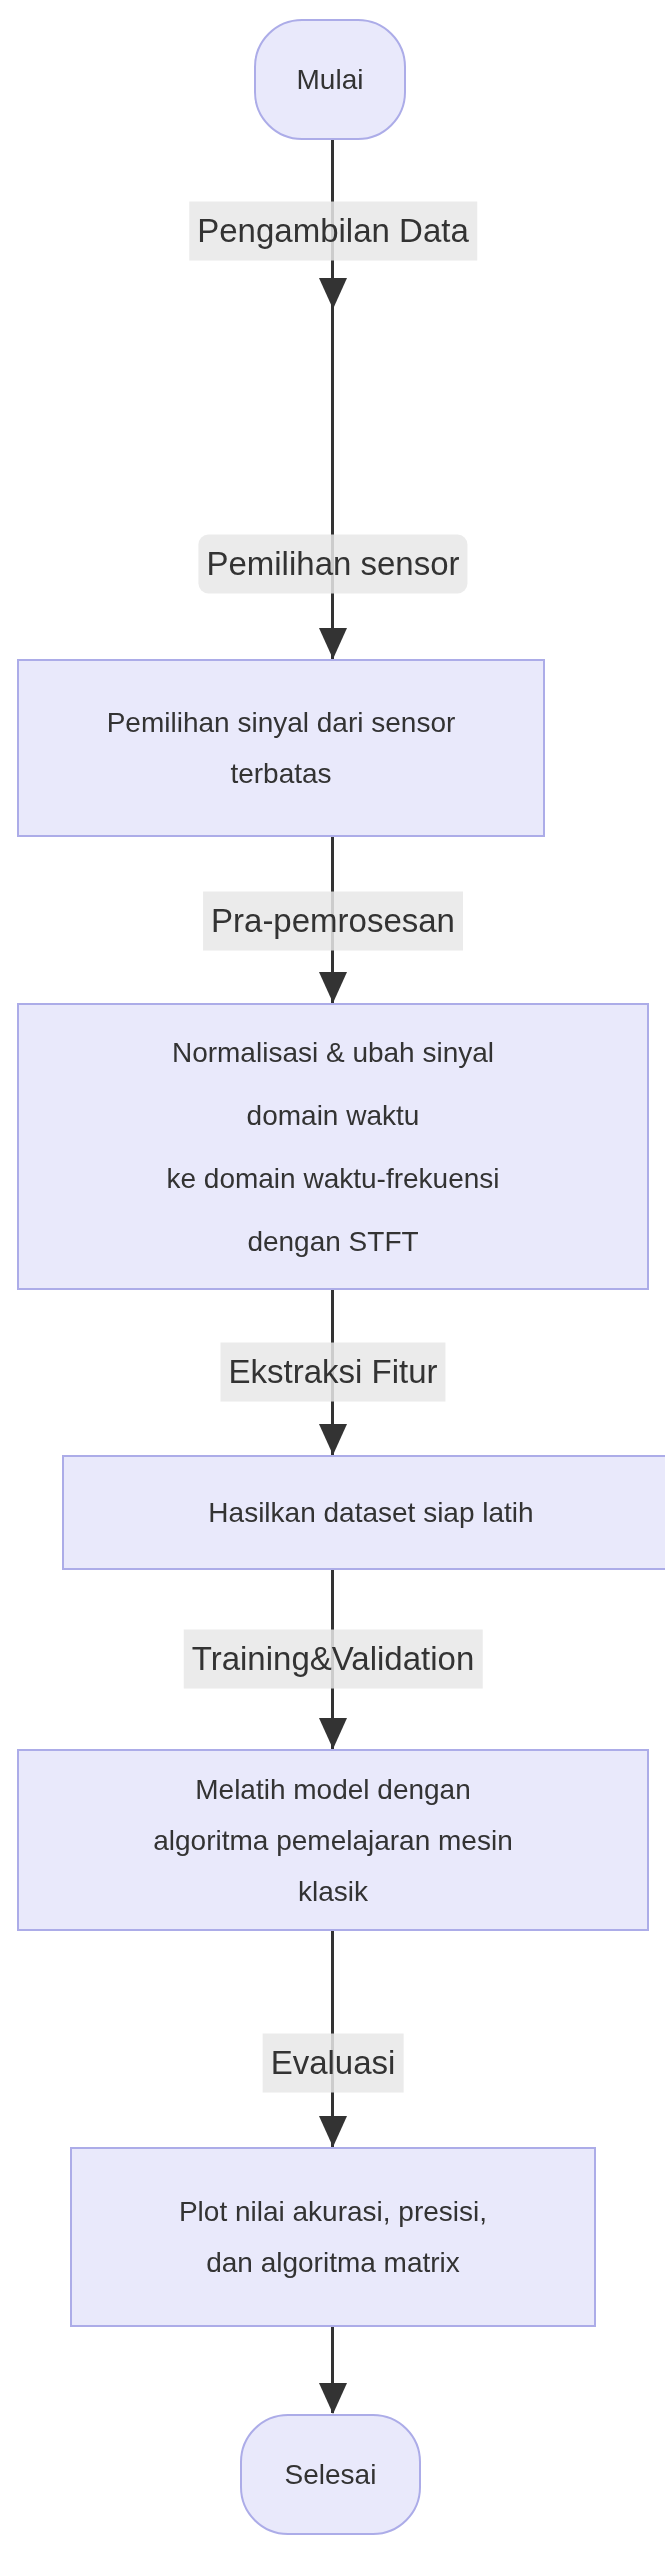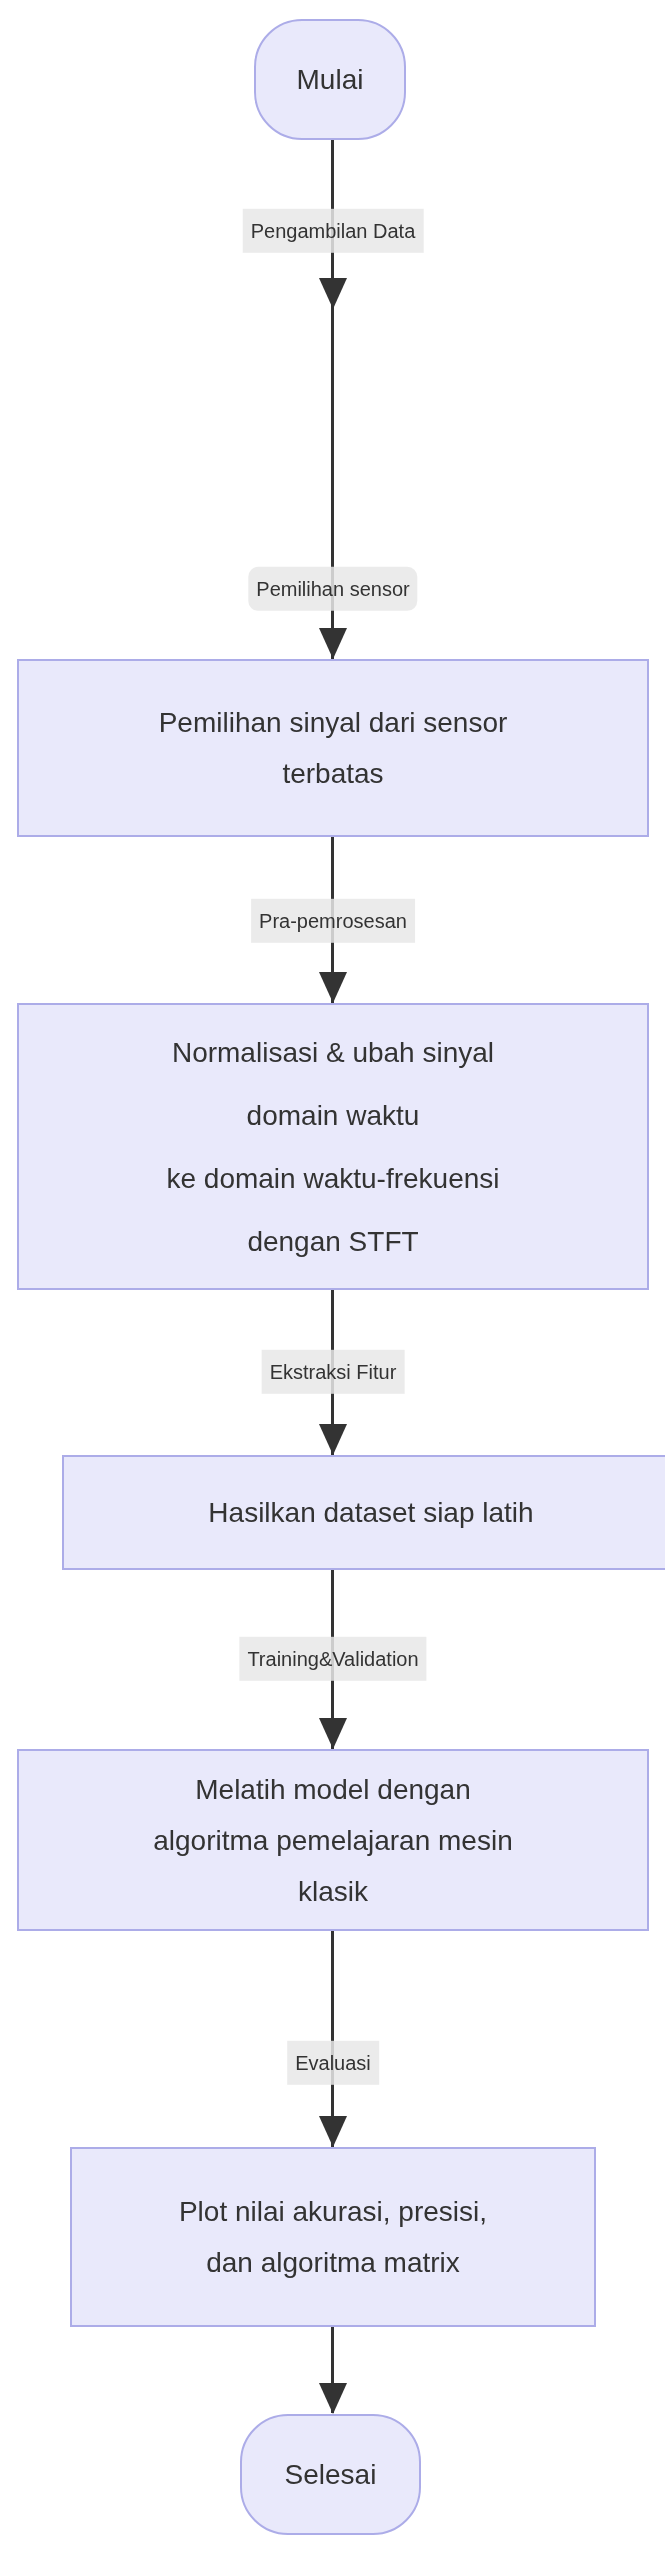--- a/index.html
+++ b/index.html
@@ -37,21 +37,21 @@
     border-left: 14.8px solid transparent;
     border-right: 14.8px solid transparent;
     border-top: 31px solid var(--edge-line);
     z-index: 1;
   }
   .edge-label {
     position: absolute;
     left: 50%;
     transform: translate(-50%, -50%);
     background: rgba(232, 232, 232, 0.85);
-    font-size: 20px;
+    font-size: 33px;
     line-height: 1.12;
     padding: 11px 8px;
     white-space: nowrap;
     z-index: 2;
     color: var(--text);
   }
   .node {
     position: absolute;
     display: flex;
     flex-direction: column;
@@ -77,32 +77,32 @@
 
   <div class="arrowhead" style="top:278px;"></div>
   <div class="arrowhead" style="top:628px;"></div>
   <div class="arrowhead" style="top:972px;"></div>
   <div class="arrowhead" style="top:1424px;"></div>
   <div class="arrowhead" style="top:1718px;"></div>
   <div class="arrowhead" style="top:2116px;"></div>
   <div class="arrowhead" style="top:2383px;"></div>
 
   <div class="edge-label" style="top:231px;">Pengambilan Data</div>
-  <div class="edge-label" style="top:589px;border-radius:10px;">Pemilihan sensor</div>
+  <div class="edge-label" style="top:564px;border-radius:10px;">Pemilihan sensor</div>
   <div class="edge-label" style="top:921px;">Pra-pemrosesan</div>
   <div class="edge-label" style="top:1659px;">Training&amp;Validation</div>
   <div class="edge-label" style="top:1372px;">Ekstraksi Fitur</div>
   <div class="edge-label" style="top:2063px;">Evaluasi</div>
 
   <div class="node stadium" style="left:254px; top:19px; width:152px; height:121px;">
     <span class="nline">Mulai</span>
   </div>
 
 
-  <div class="node" style="left:17px; top:659px; width:632px; height:178px;text-align:center;">
+  <div class="node" style="left:17px; top:659px; width:528px; height:178px;text-align:center;">
     <span class="nline">Pemilihan sinyal dari sensor</span>
     <span class="nline">terbatas</span>
   </div>
 
   <div class="node" style="left:17px; top:1003px; width:632px; height:287px;gap:12px;">
     <span class="nline">Normalisasi &amp; ubah sinyal</span>
     <span class="nline">domain waktu</span>
     <span class="nline">ke domain waktu-frekuensi</span>
     <span class="nline">dengan STFT</span>
   </div>

